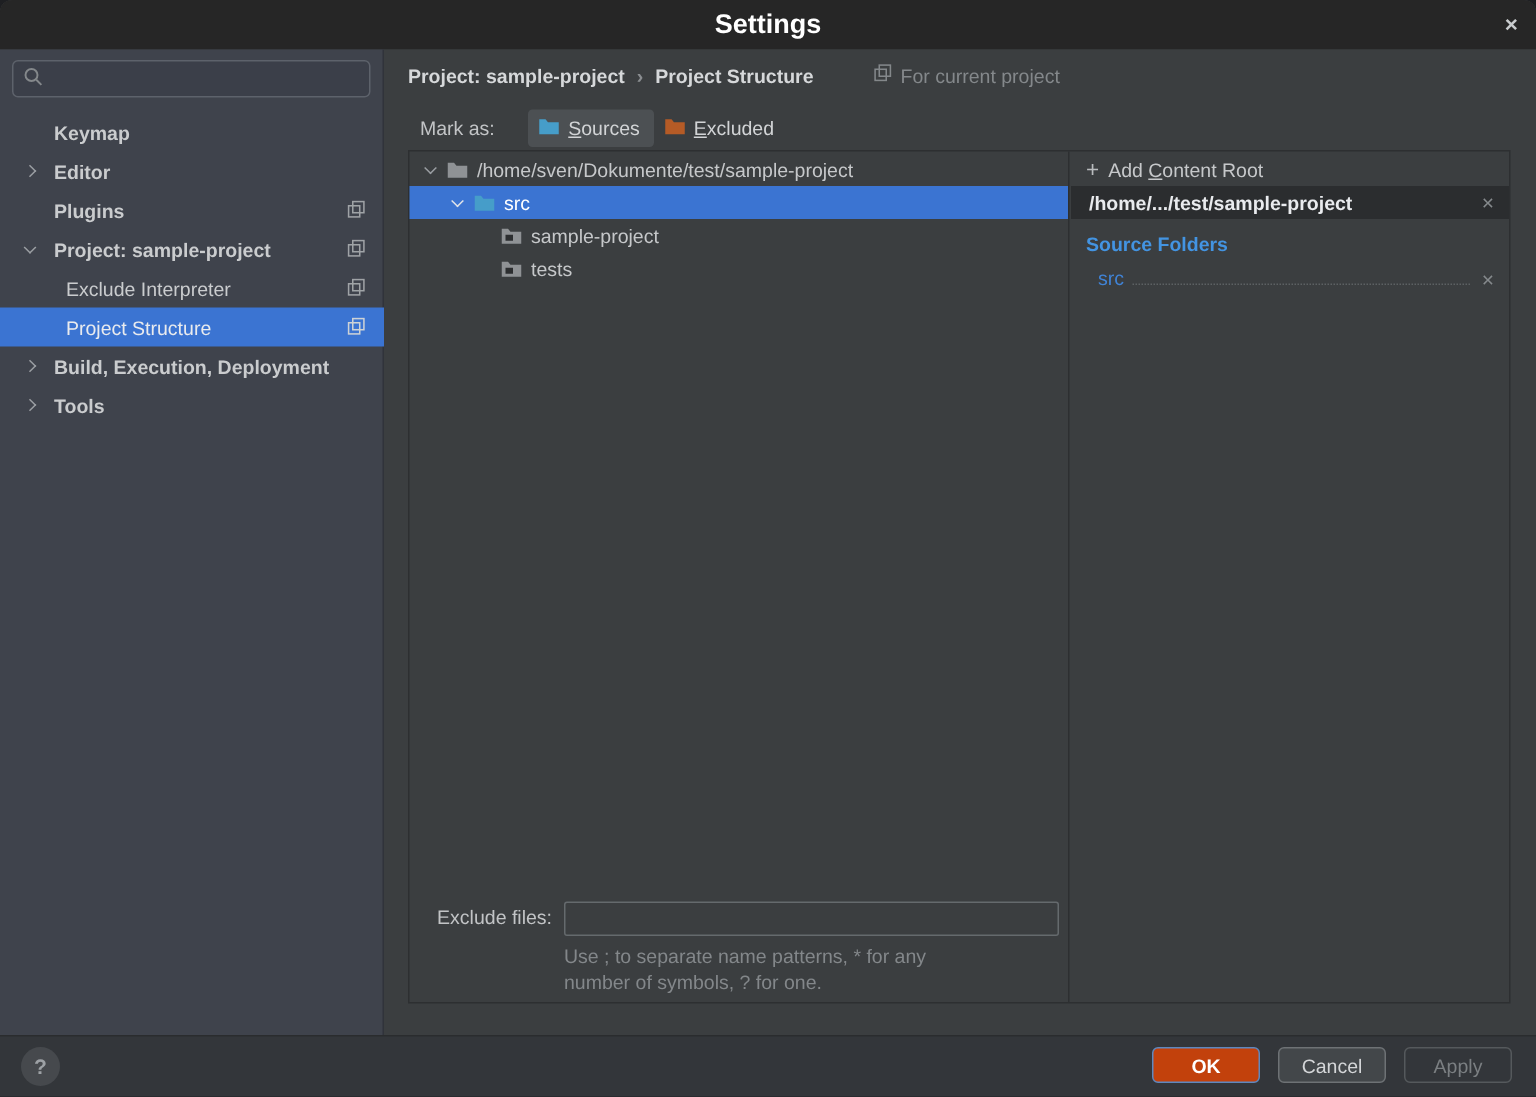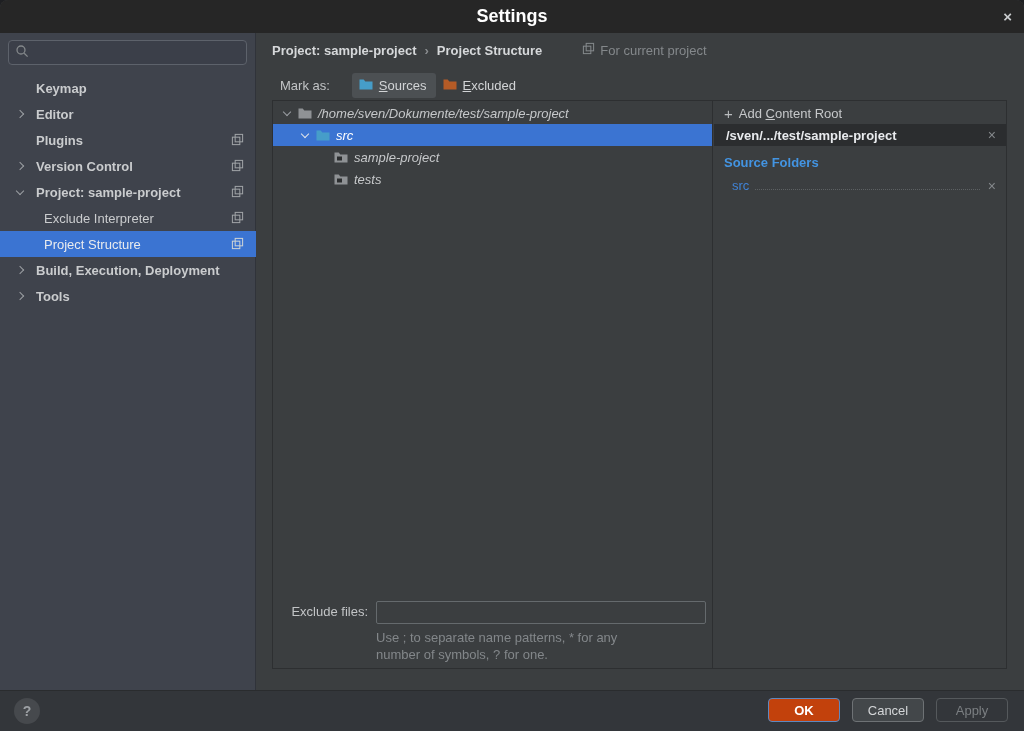--- a/index.html
+++ b/index.html
@@ -60,21 +60,21 @@
   .pane-left { position:absolute; left:0; top:0; width:440px; height:100%;
                border-right:1px solid #2d2f31; }
   .pane-right { position:absolute; left:441px; top:0; right:0; height:100%; }
 
   
   .tree { position:absolute; left:0; top:1px; width:100%; }
   .tree-row { height:22px; display:flex; align-items:center; color:#c6c8ca; position:relative; }
   .tree-row.selected { background:#3b74d2; color:#ffffff; }
   .tree-row .chevbox { width:12px; display:flex; justify-content:center; margin-right:4px; }
   .tree-row .ficon { margin-right:5px; display:flex; }
-  .tree-row .tlbl { white-space:nowrap;font-style:italic; }
+  .tree-row .tlbl { white-space:nowrap; }
 
   
   .exclude-label { position:absolute; left:0; top:503px; width:95px; text-align:right; color:#c2c4c6; }
   .exclude-input { position:absolute; left:103px; top:500px; width:330px; height:23px;
                    background:#3b3e40; border:1px solid #656a6d; border-radius:2px;
                    color:#d6d8da; font:13px "Liberation Sans",sans-serif; padding:0 6px; outline:none; }
   .exclude-hint { position:absolute; left:103px; top:528px; width:340px; color:#83878a; line-height:17px; }
 
   
   .acr-row { position:absolute; left:0; top:1px; width:100%; height:22px; display:flex;
@@ -127,30 +127,20 @@
           <span class="lbl">Keymap</span>
         </div>
         <div class="nav-row bold">
           <span class="chevbox">
             <span class="chev right"></span>
           </span>
           <span class="lbl">Editor</span>
         </div>
         <div class="nav-row bold">
           <span class="lbl">Plugins</span>
-          <span class="pageicon"><svg width="13" height="13" viewBox="0 0 14 14" fill="none" stroke="#9fa3a6" stroke-width="1.1">
-              <rect x="1.5" y="4.5" width="8" height="8"></rect>
-              <rect x="4.5" y="1.5" width="8" height="8"></rect>
-            </svg></span>
-        </div>
-        <div class="nav-row bold">
-          <span class="chevbox">
-            <span class="chev right"></span>
-          </span>
-          <span class="lbl">Version Control</span>
           <span class="pageicon"><svg width="13" height="13" viewBox="0 0 14 14" fill="none" stroke="#9fa3a6" stroke-width="1.1">
               <rect x="1.5" y="4.5" width="8" height="8"></rect>
               <rect x="4.5" y="1.5" width="8" height="8"></rect>
             </svg></span>
         </div>
         <div class="nav-row bold">
           <span class="chevbox">
             <span class="chev down"></span>
           </span>
           <span class="lbl">Project: sample-project</span>
@@ -280,21 +270,21 @@
           <div>number of symbols, ? for one.</div>
         </div>
       </div>
 
       <div class="pane-right">
         <div class="acr-row">
           <span class="plus">+</span>
           <span><span>Add </span><span class="mn">C</span><span>ontent Root</span></span>
         </div>
         <div class="root-row">
-          <span class="path">/sven/.../test/sample-project</span>
+          <span class="path">/home/.../test/sample-project</span>
           <span class="xbtn">×</span>
         </div>
         <div class="sf-title">Source Folders</div>
         <div class="sf-row">
           <span class="sf-name">src</span>
           <span class="leader"></span>
           <span class="xbtn">×</span>
         </div>
       </div>
 

